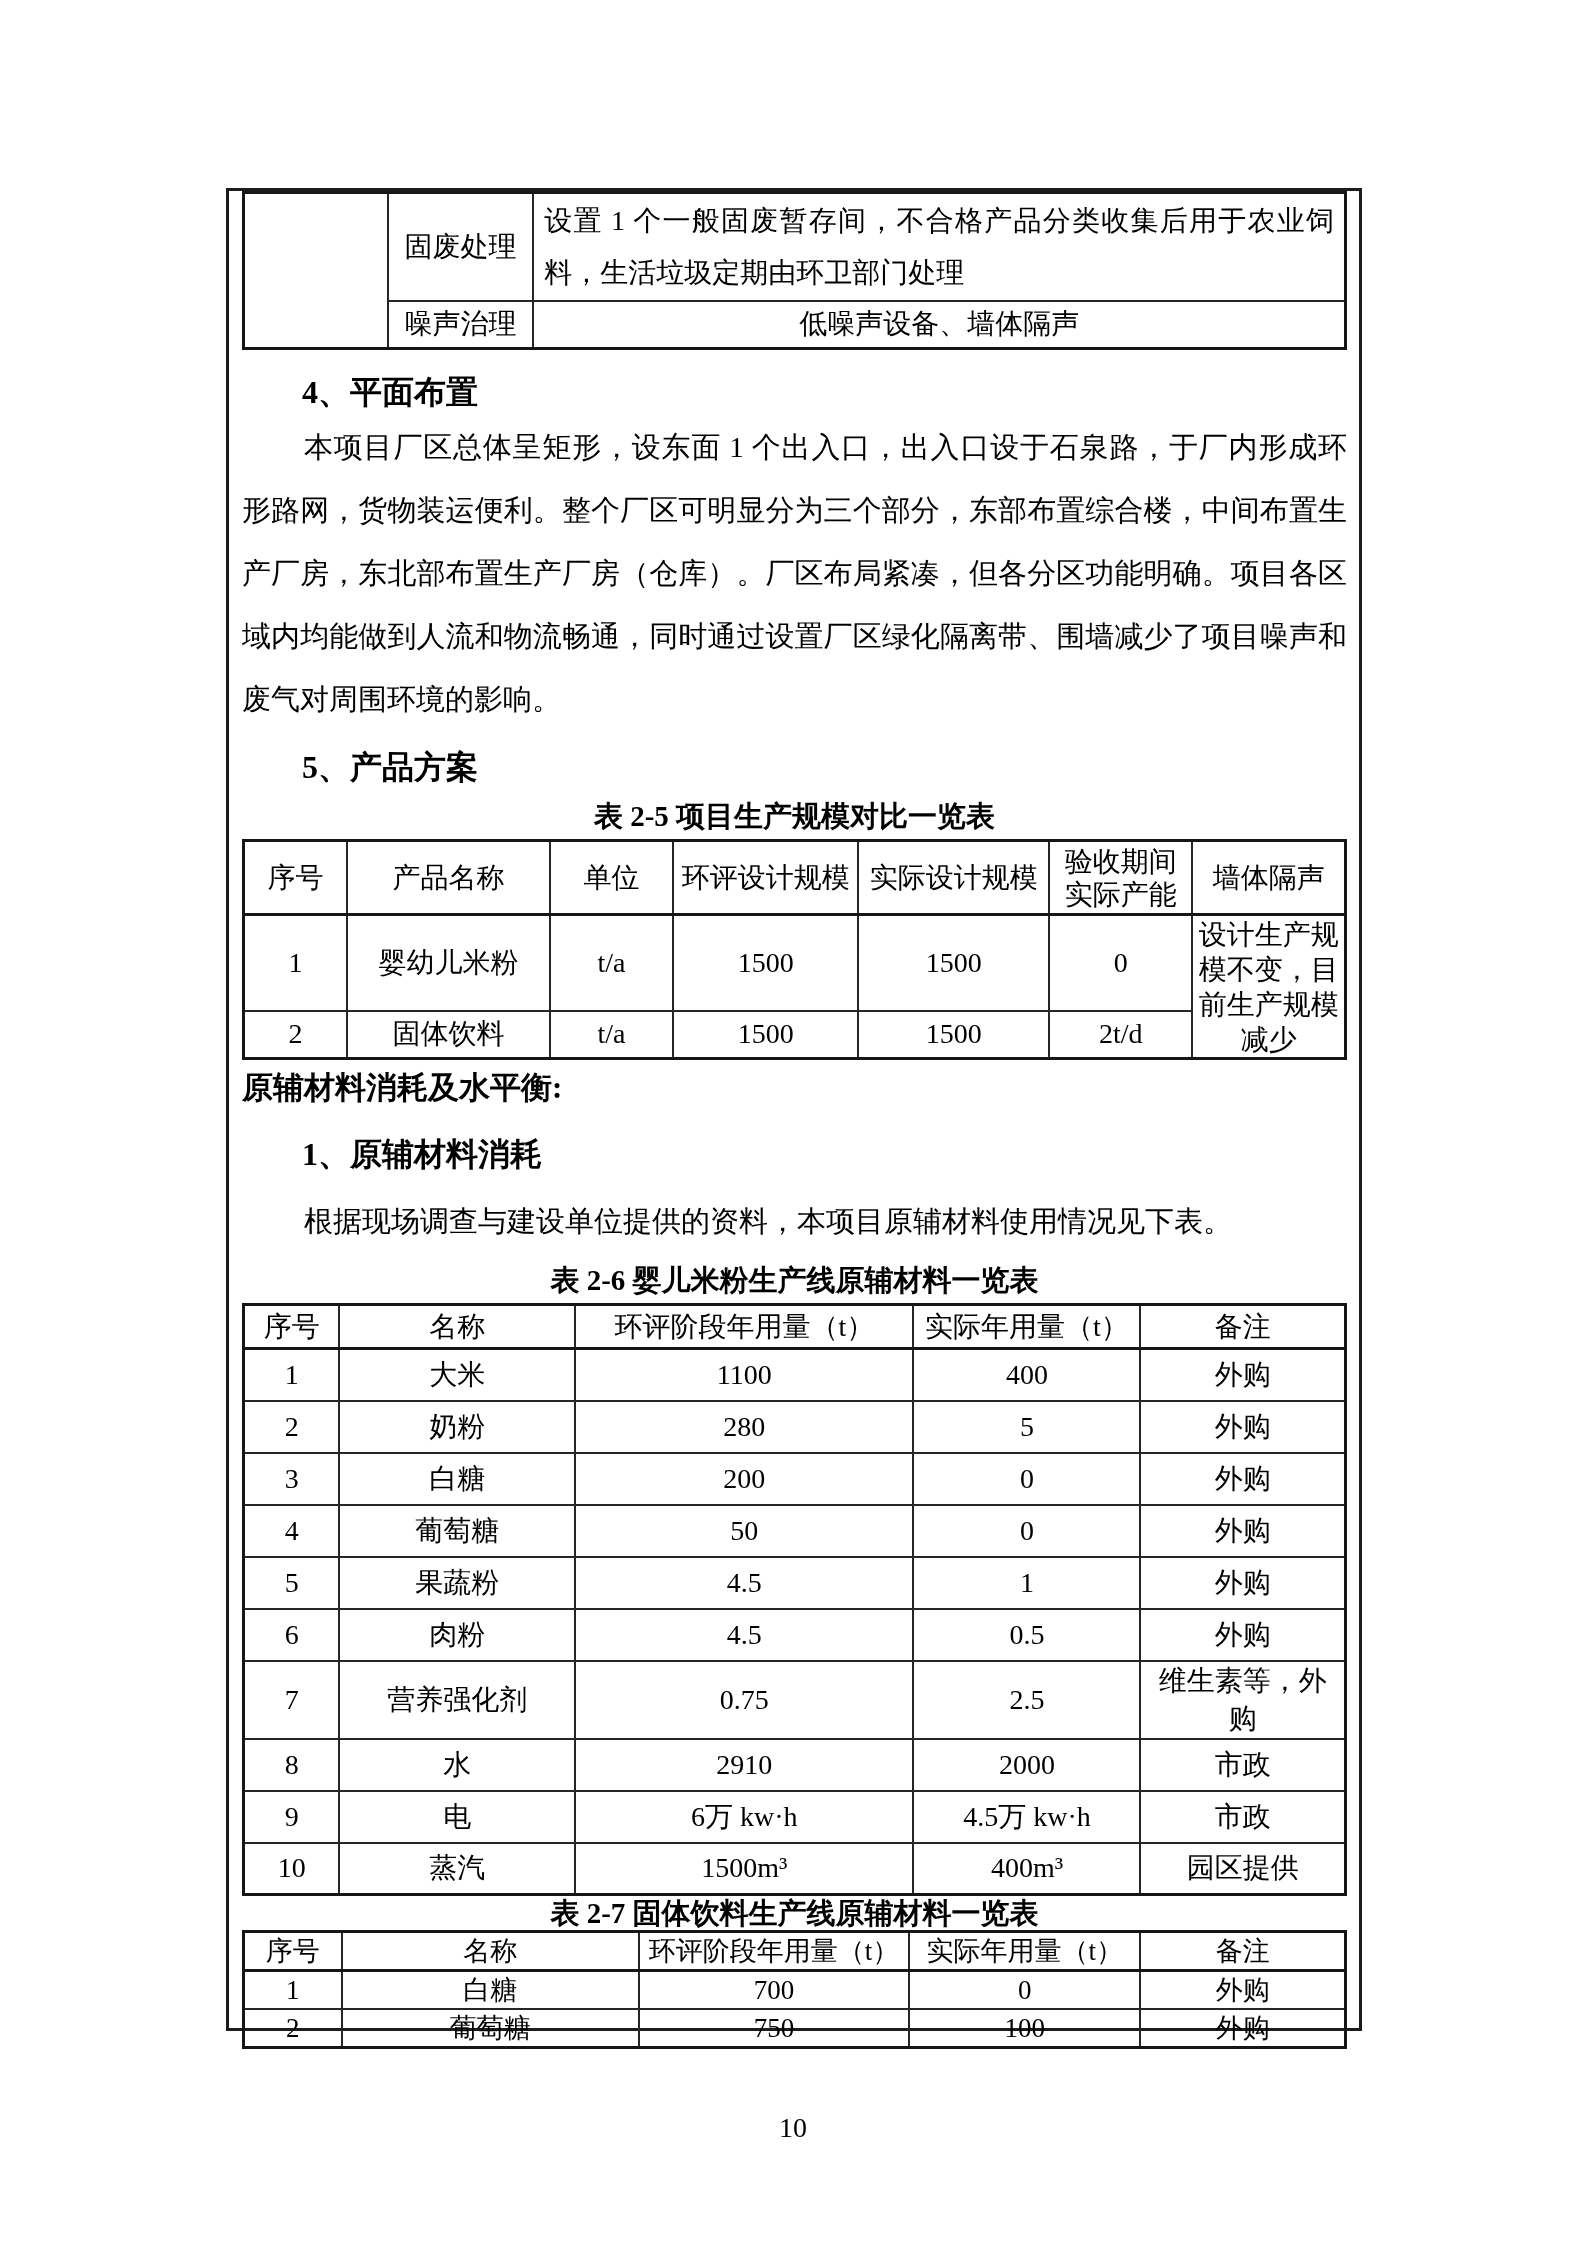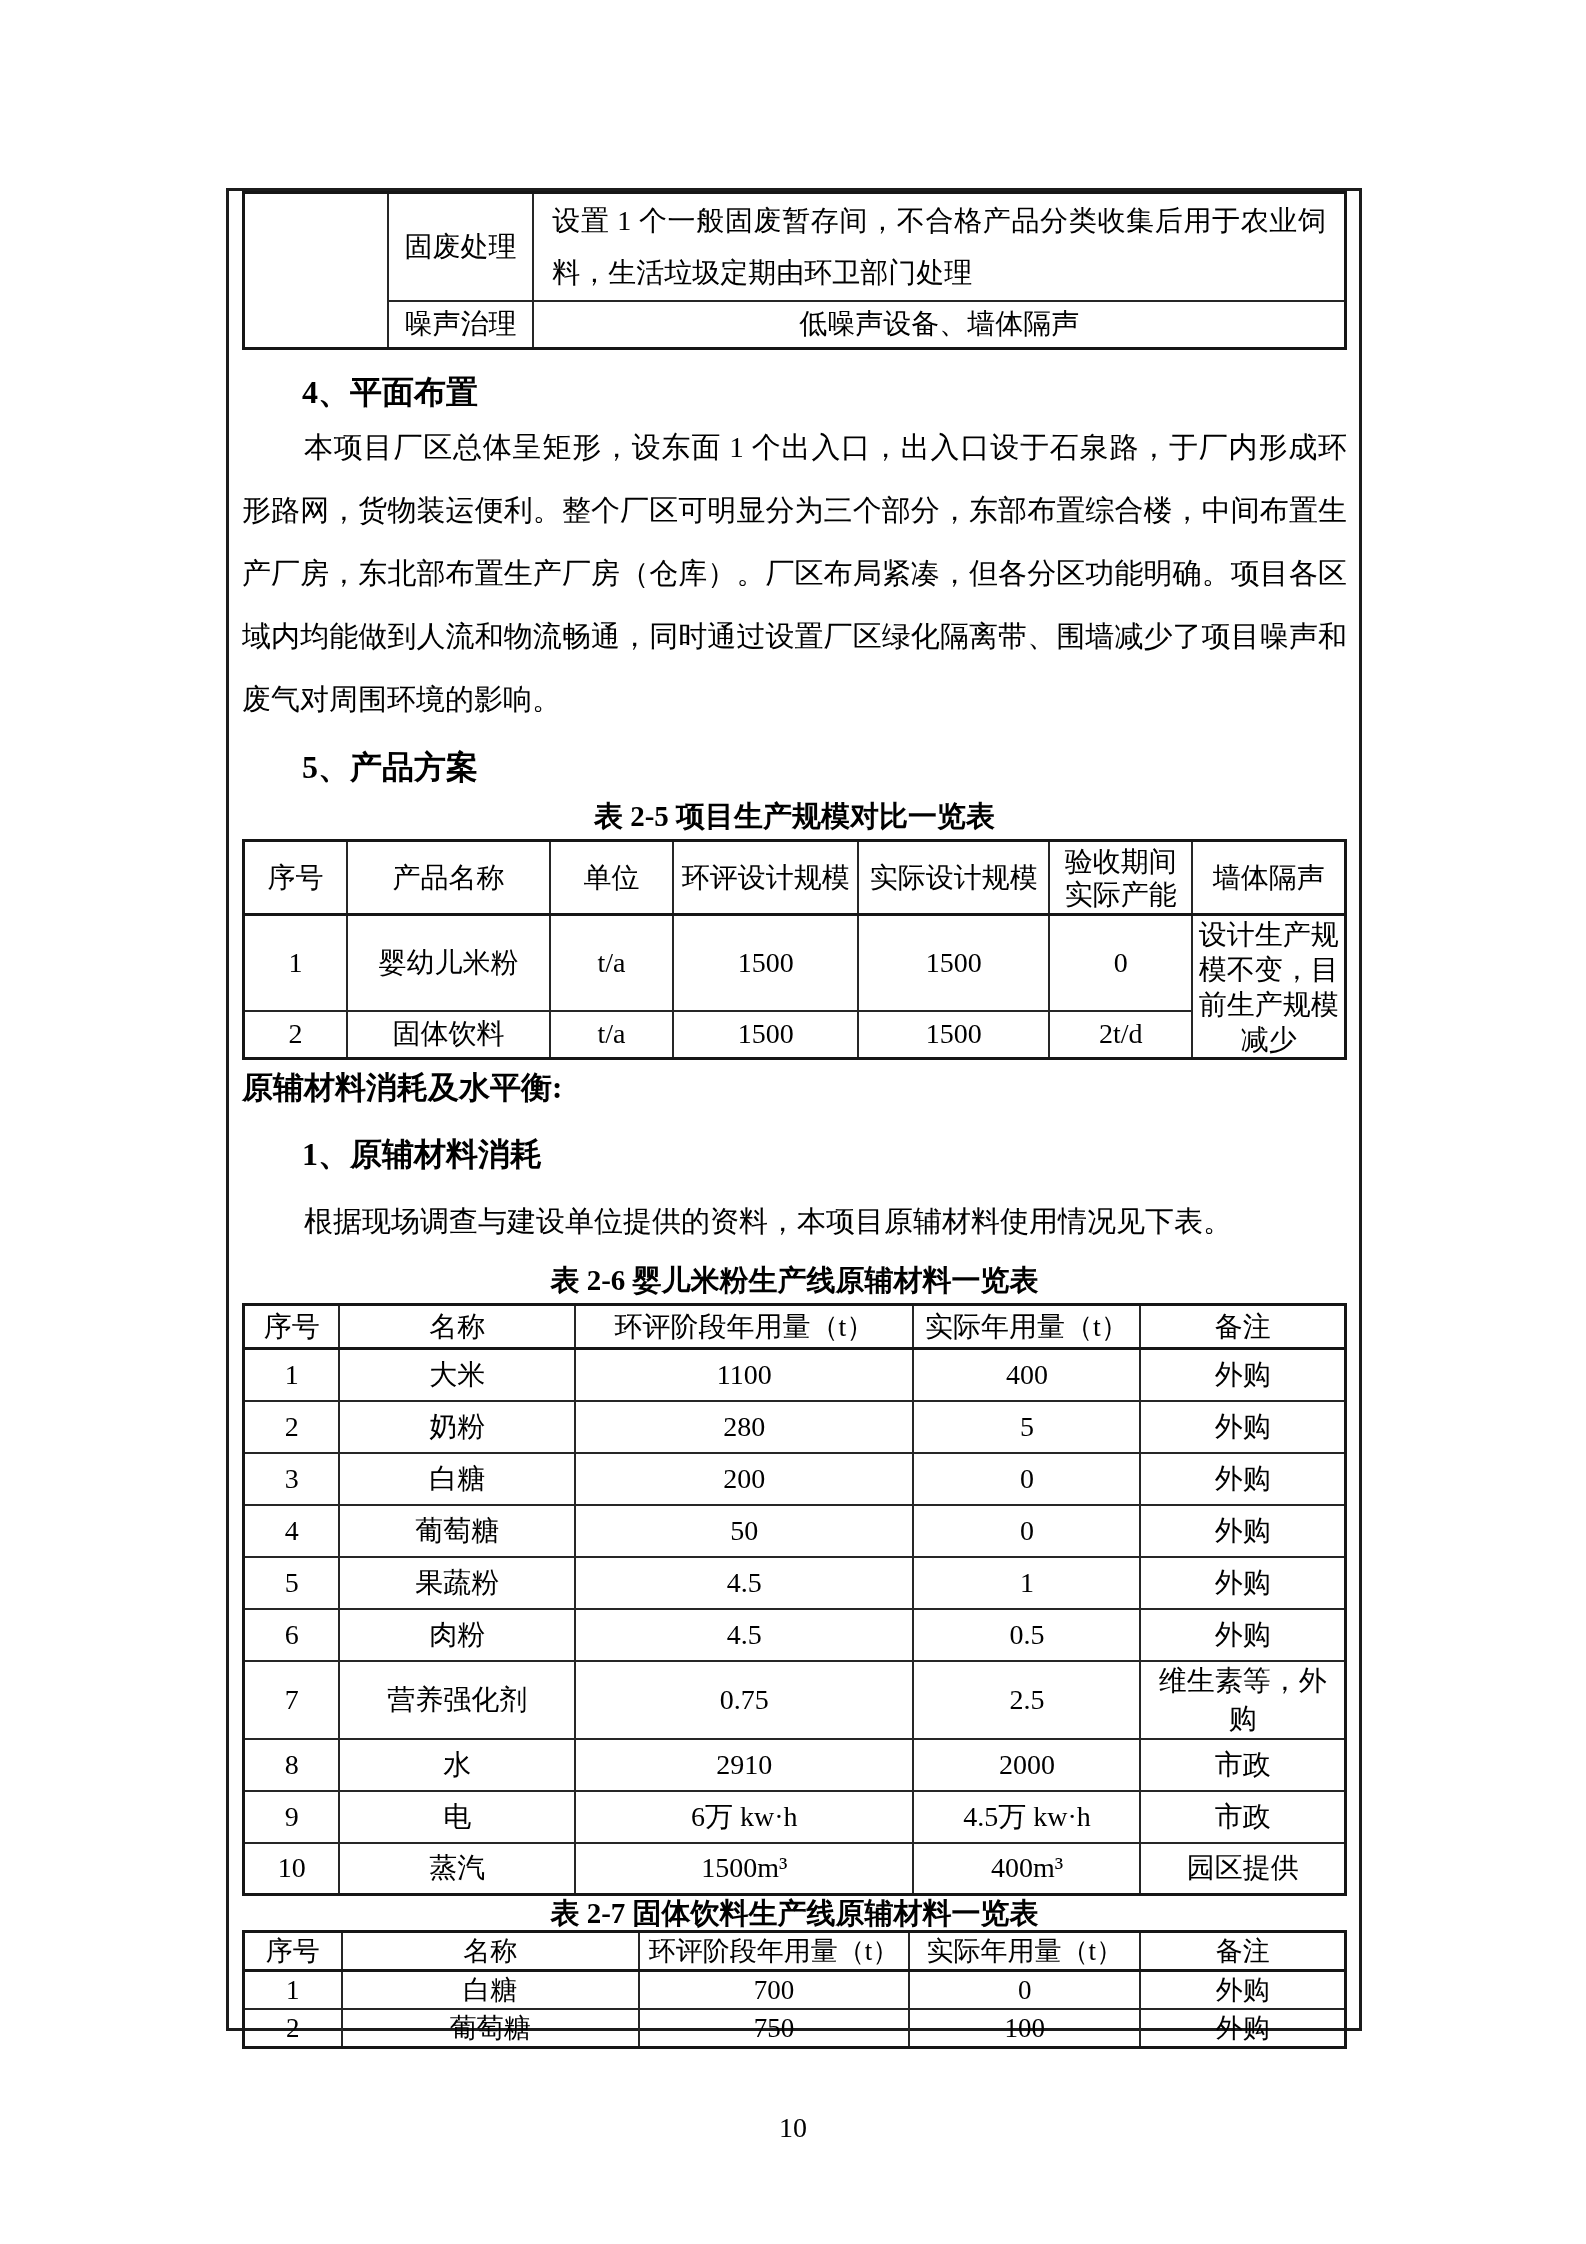--- a/index.html
+++ b/index.html
@@ -19,21 +19,21 @@
   }
   table.tbl td,table.tbl th{
     border:2px solid #262626;text-align:center;vertical-align:middle;
     padding:0 6px;box-sizing:border-box;font-weight:normal;
     overflow:hidden;
   }
   
   .top-tbl{font-size:28px;}
   .top-tbl .row-solid td{height:108px;}
   .top-tbl .row-noise td{height:48px;}
-  .top-tbl .content-left{text-align:justify;text-align-last:left;padding:0 18px;line-height:52px;}
+  .top-tbl .content-left{text-align:justify;text-align-last:left;padding:0 10px;line-height:52px;}
   .top-tbl .content-center{text-align:center;}
   
   .num-heading{
     font-size:32px;font-weight:bold;margin:20px 0 0 0;padding-left:60px;
     line-height:44px;
   }
   .flush-heading{
     font-size:31px;font-weight:bold;margin:6px 0 0 0;line-height:44px;
   }
   .body-para{

